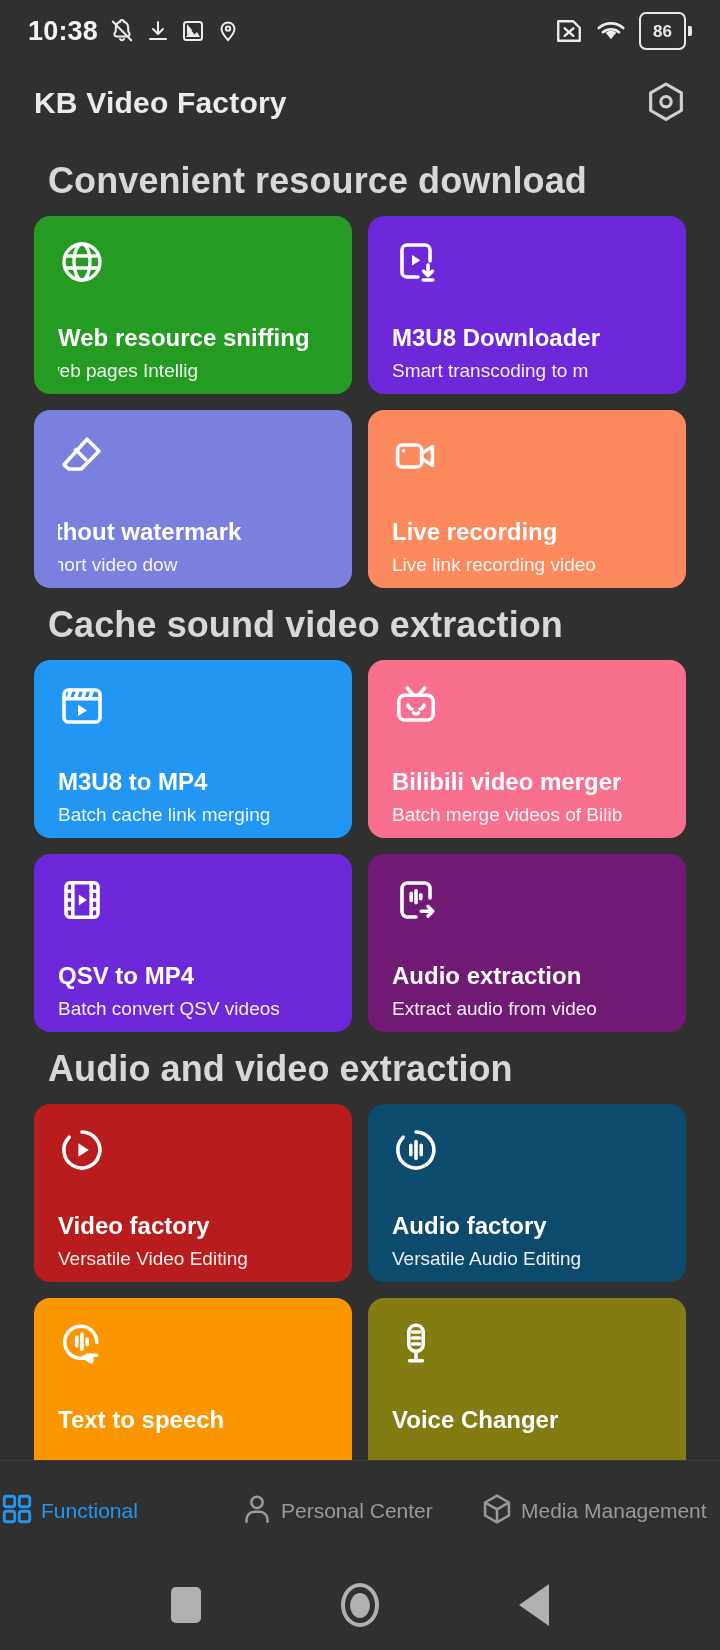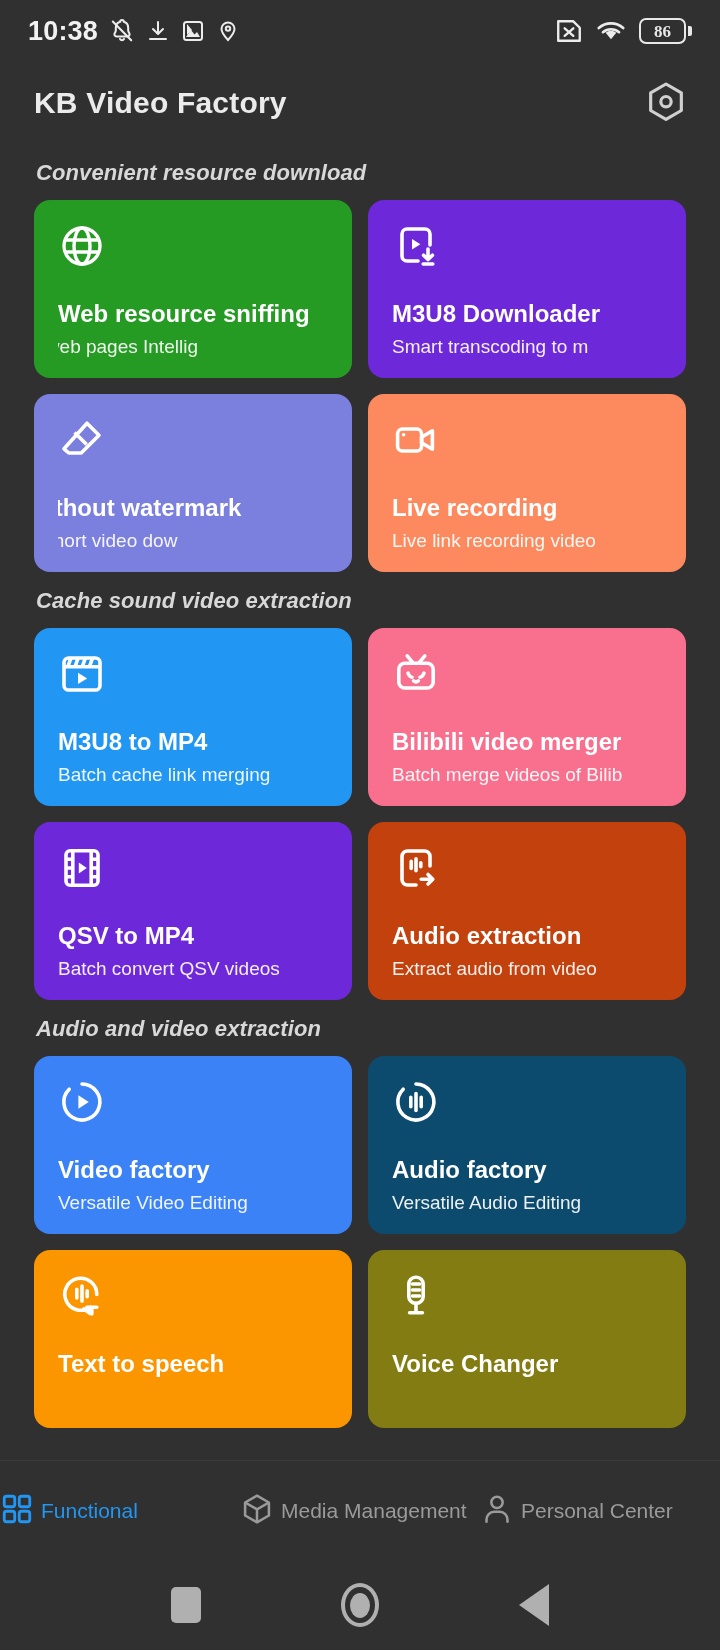--- a/index.html
+++ b/index.html
@@ -19,22 +19,22 @@
     color: #f2f2f2;
   }
   .sb-left { display: flex; align-items: center; gap: 11px; }
   .sb-time { font-size: 27px; font-weight: 700; letter-spacing: .2px; }
   .sb-right { margin-left: auto; display: flex; align-items: center; gap: 13px; }
   .sb-ico { display: block; }
   .batt {
     display: flex; align-items: center;
   }
   .batt-body {
-    width: 47px; height: 26px; border: 2.5px solid #e8e8e8; border-radius: 7px;
-    display: flex; align-items: center; justify-content: center; font-family: Liberation Serif, serif;
+    width: 47px; height: 38px; border: 2.5px solid #e8e8e8; border-radius: 7px;
+    display: flex; align-items: center; justify-content: center;
   }
   .batt-txt { font-size: 17px; font-weight: 700; color: #e8e8e8; line-height: 1; }
   .batt-nub { width: 4px; height: 10px; background: #e8e8e8; border-radius: 0 2px 2px 0; margin-left: 2px; }
 
   
   .appbar {
     height: 82px;
     display: flex; align-items: center;
     padding: 0 34px;
   }
@@ -44,32 +44,32 @@
   .appbar-actions { margin-left: auto; display: flex; align-items: center; }
 
   
   .content {
     position: absolute;
     top: 144px; left: 0; right: 0; bottom: 190px;
     overflow: hidden;
     padding: 0 34px;
   }
   .section-title {
-    font-size: 22px; font-weight: 700; color: #d8d8d8;
-    margin: 16px 0 14px 2px; letter-spacing: .1px; font-style: italic;
+    font-size: 36px; font-weight: 700; color: #d8d8d8;
+    margin: 16px 0 14px 14px; letter-spacing: .1px;
   }
   .grid {
     display: grid;
     grid-template-columns: 1fr 1fr;
     gap: 16px;
   }
   .card {
     border-radius: 16px;
     height: 178px;
-    padding: 22px 24px 20px 24px;
+    padding: 22px 24px 12px 24px;
     position: relative;
     overflow: hidden;
     display: flex; flex-direction: column;
   }
   .card-icon { height: 52px; display: flex; align-items: flex-start; }
   .card-title {
     font-size: 24px; font-weight: 700; color: #ffffff;
     margin-top: auto;
     white-space: nowrap;
   }
@@ -268,37 +268,37 @@
           <rect x="4" y="3.4" width="16" height="17.2" rx="2"></rect>
           <path d="M7.4 3.6v17M16.6 3.6v17"></path>
           <path d="M4.2 7.6h3M4.2 12h3M4.2 16.4h3M16.8 7.6h3M16.8 12h3M16.8 16.4h3"></path>
           <path d="M10.4 9.2l4 2.8-4 2.8z" fill="#fff" stroke="none"></path>
         </svg>
       </div>
       <div class="card-title">QSV to MP4</div>
       <div class="card-sub marquee"><span>Batch convert QSV videos</span></div>
     </div>
 
-    <div class="card" style="background:#c2410c">
+    <div class="card" style="background:#701a75">
       <div class="card-icon">
         <svg width="48" height="48" viewBox="0 0 24 24" fill="none" stroke="#fff" stroke-width="1.8" stroke-linecap="round" stroke-linejoin="round">
           <path d="M19 11V6.2A2.7 2.7 0 0 0 16.3 3.5H7.7A2.7 2.7 0 0 0 5 6.2v11.6a2.7 2.7 0 0 0 2.7 2.7H12"></path>
           <path d="M9.6 8.6v3.6M12 7.4v6M14.4 9.4v2"></path>
           <path d="M14.6 17.6h5.6M18 15.2l2.4 2.4-2.4 2.4"></path>
         </svg>
       </div>
       <div class="card-title">Audio extraction</div>
       <div class="card-sub marquee"><span>Extract audio from video</span></div>
     </div>
   </div>
 
   <div class="section-title">Audio and video extraction</div>
   <div class="grid">
 
-    <div class="card" style="background:#3b82f6">
+    <div class="card" style="background:#b91c1c">
       <div class="card-icon">
         <svg width="48" height="48" viewBox="0 0 24 24" fill="none" stroke="#fff" stroke-width="1.8" stroke-linecap="round">
           <path d="M12 3a9 9 0 1 1-6.4 2.6"></path>
           <path d="M10.2 8.6l5.2 3.4-5.2 3.4z" fill="#fff" stroke="none"></path>
         </svg>
       </div>
       <div class="card-title">Video factory</div>
       <div class="card-sub marquee"><span>Versatile Video Editing</span></div>
     </div>
 
@@ -346,36 +346,36 @@
         <rect x="3" y="3" width="7.4" height="7.4" rx="1.6"></rect>
         <rect x="13.6" y="3" width="7.4" height="7.4" rx="1.6"></rect>
         <rect x="3" y="13.6" width="7.4" height="7.4" rx="1.6"></rect>
         <rect x="13.6" y="13.6" width="7.4" height="7.4" rx="1.6"></rect>
       </svg>
     </span>
     <span class="tab-label">Functional</span>
   </div>
   <div class="tab">
     <span>
+      <svg width="34" height="34" viewBox="0 0 24 24" fill="none" stroke="#9a9a9a" stroke-width="1.8" stroke-linecap="round">
+        <circle cx="12" cy="7.3" r="4"></circle>
+        <path d="M4.6 21v-1.6A5.4 5.4 0 0 1 10 14h4a5.4 5.4 0 0 1 5.4 5.4V21"></path>
+      </svg>
+    </span>
+    <span class="tab-label">Personal Center</span>
+  </div>
+  <div class="tab">
+    <span>
       <svg width="34" height="34" viewBox="0 0 24 24" fill="none" stroke="#9a9a9a" stroke-width="1.8" stroke-linejoin="round">
         <path d="M12 2.6l8.4 4.8v9.2L12 21.4 3.6 16.6V7.4z"></path>
         <path d="M12 12.2l8.4-4.8M12 12.2v9.2M12 12.2L3.6 7.4"></path>
       </svg>
     </span>
     <span class="tab-label">Media Management</span>
   </div>
-  <div class="tab">
-    <span>
-      <svg width="34" height="34" viewBox="0 0 24 24" fill="none" stroke="#9a9a9a" stroke-width="1.8" stroke-linecap="round">
-        <circle cx="12" cy="7.3" r="4"></circle>
-        <path d="M4.6 21v-1.6A5.4 5.4 0 0 1 10 14h4a5.4 5.4 0 0 1 5.4 5.4V21"></path>
-      </svg>
-    </span>
-    <span class="tab-label">Personal Center</span>
-  </div>
 </div>
 
 <div class="navbar">
   <div class="nav-btn">
       <span class="nav-square"></span>
     </div>
   <div class="nav-btn">
       <span class="nav-circle">
         <i></i>
       </span>

